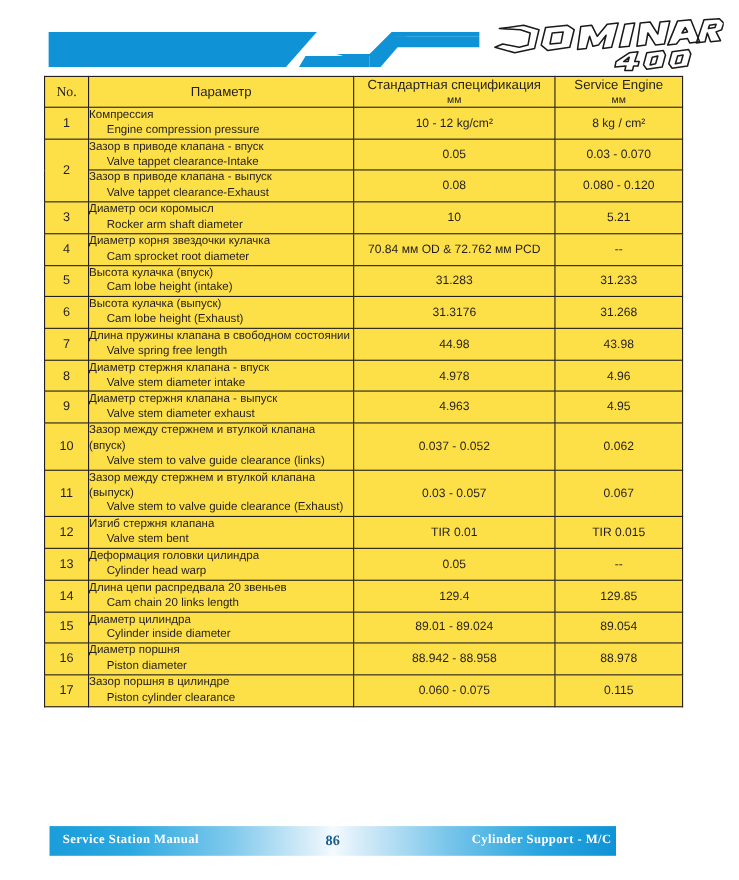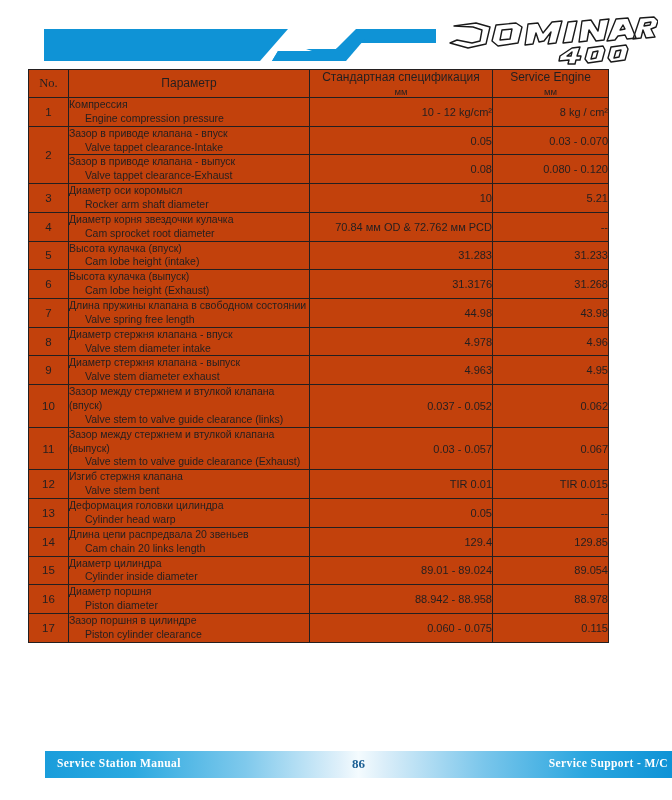--- a/index.html
+++ b/index.html
@@ -35,26 +35,26 @@
     position: absolute;
     right: 14px;
     top: 14px;
     width: 212px;
     height: 52px;
   }
 
   
   #spec-table {
     position: absolute;
-    left: 28px;
+    left: 40px;
     top: 69px;
     width: 580px;
     border-collapse: collapse;
     table-layout: fixed;
-    background: #c2410c;
+    background: #fde047;
   }
   #spec-table col.c-no    { width: 40px; }
   #spec-table col.c-param { width: 241px; }
   #spec-table col.c-std   { width: 183px; }
   #spec-table col.c-sl    { width: 116px; }
 
   #spec-table th,
   #spec-table td {
     border: 1px solid #231f20;
     padding: 0;
@@ -87,33 +87,33 @@
     text-align: center;
     font-size: 11.5px;
   }
   td.cell-param {
     padding: 3px 4px 3px 7px;
     font-size: 10.5px;
     line-height: 1.32;
     text-align: left;
   }
   td.cell-val {
-    text-align: right;
+    text-align: center;
     font-size: 11px;
     padding: 3px 2px;
   }
   .param-ru { display: block; }
   .param-en { display: block; padding-left: 16px; }
 
   
   #footer-bar {
     position: absolute;
     left: 45px;
     top: 751px;
-    width: 627px;
+    width: 515px;
     height: 27px;
     background: linear-gradient(to right,
         #1a9ddb 0%,
         #2ba9e0 14%,
         #7fc9ec 32%,
         #dff0fa 47%,
         #f4fbfe 50%,
         #dbeef9 54%,
         #7ac6eb 70%,
         #2aa6df 86%,
@@ -366,14 +366,14 @@
         </td>
         <td class="cell-val">0.060 - 0.075</td>
         <td class="cell-val">0.115</td>
       </tr>
     </tbody>
 </table>
 
 <div id="footer-bar">
   <span class="footer-text" id="footer-left">Service  Station  Manual</span>
   <span id="footer-page">86</span>
-  <span class="footer-text" id="footer-right">Service  Support  -  M/C</span>
+  <span class="footer-text" id="footer-right">Cylinder  Support  -  M/C</span>
 </div>
 
 </body></html>

